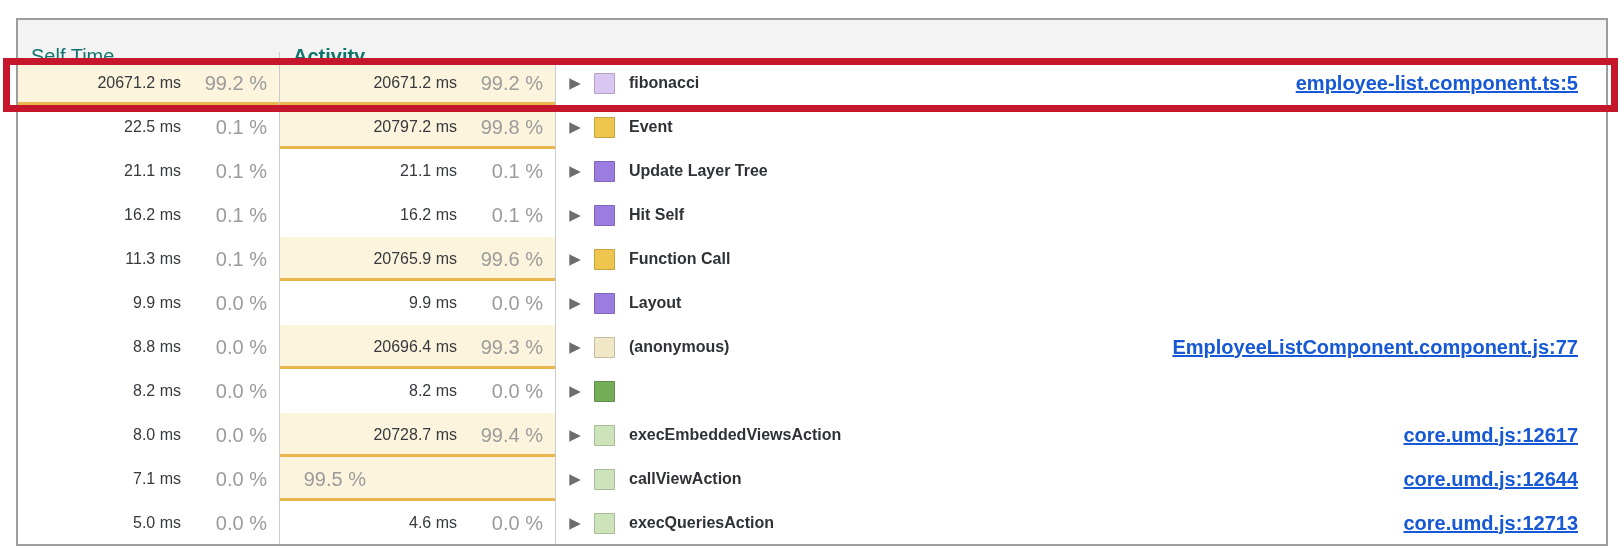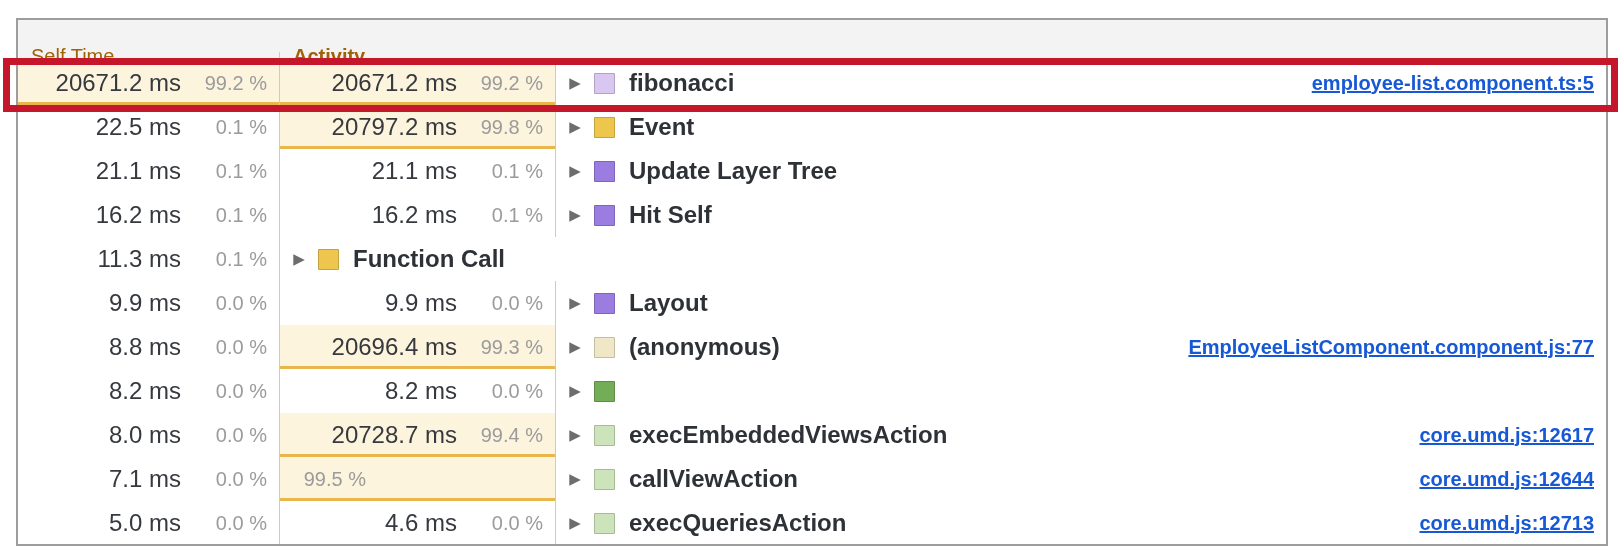--- a/index.html
+++ b/index.html
@@ -16,36 +16,36 @@
   .grid {
     position:absolute; left:16px; top:18px; width:1592px; height:528px;
     box-sizing:border-box; border:2px solid #9d9d9d; background:#fff; overflow:hidden;
   }
   .row { display:flex; height:44px; }
   .row.header { height:41px; background:var(--header-bg); border-bottom:1px solid #c6c6c6; box-sizing:border-box; }
   .cell { box-sizing:border-box; display:flex; align-items:center; min-width:0; }
   .c-self  { width:262px; border-right:1px solid #cbcbcb; }
   .c-total { width:276px; border-right:1px solid #cbcbcb; }
   .c-activity { flex:1; padding-left:10px;font-weight:bold; }
-  .row.header .cell { padding-left:13px; font-size:20px; color:#a16207;margin-top:32px; }
+  .row.header .cell { padding-left:13px; font-size:20px; color:#0f766e;margin-top:32px; }
   .num-wrap { display:flex; width:100%; align-items:center; }
-  .ms  { flex:1; text-align:right; font-size:24px; color:#36393e; white-space:nowrap; }
+  .ms  { flex:1; text-align:right; font-size:16px; color:#36393e; white-space:nowrap; }
   .pct { width:86px; text-align:right; font-size:20px; color:#9b9b9b; padding-right:12px; white-space:nowrap; }
   .hl  { background:var(--hl-bg); box-shadow:inset 0 -3px 0 var(--hl-underline); }
   .tri { width:18px; font-size:15px; color:#6d6d6d; margin-right:10px; text-align:center; flex:none; cursor:pointer; }
   .swatch {
     width:21px; height:21px; box-sizing:border-box; flex:none;
     border:1px solid rgba(0,0,0,0.18); margin-right:14px; border-radius:1px;
   }
   .swatch.patterned {
     background-image:radial-gradient(rgba(255,255,255,0.55) 1.6px, transparent 1.7px);
     background-size:6px 6px;
   }
-  .label { font-size:24px; color:#2e3237; white-space:nowrap; overflow:hidden; flex:1; }
-  .link  { font-size:20px; color:var(--link); text-decoration:underline; white-space:nowrap; padding-right:12px; cursor:pointer; }
+  .label { font-size:16px; color:#2e3237; white-space:nowrap; overflow:hidden; flex:1; }
+  .link  { font-size:20px; color:var(--link); text-decoration:underline; white-space:nowrap; padding-right:28px; cursor:pointer; }
   .annotation {
     position:absolute; left:3px; top:58px; width:1615px; height:54px;
     box-sizing:border-box; border:7px solid var(--annotation);
     z-index:5; pointer-events:none; background:transparent;
   }
 </style>
 </head>
 <body>
 
 <div class="grid">
@@ -138,20 +138,26 @@
 
     </div>
   </div>
       <div class="row">
     <div class="cell c-self">
       <div class="num-wrap">
         <span class="ms">11.3 ms</span>
         <span class="pct">0.1 %</span>
       </div>
     </div>
+    <div class="cell c-total hl">
+      <div class="num-wrap">
+        <span class="ms">20765.9 ms</span>
+        <span class="pct">99.6 %</span>
+      </div>
+    </div>
     <div class="cell c-activity">
       <span class="tri">▶</span>
       <span class="swatch patterned" style="background: rgb(239, 198, 77);"></span>
       <span class="label">Function Call</span>
 
     </div>
   </div>
       <div class="row">
     <div class="cell c-self">
       <div class="num-wrap">

